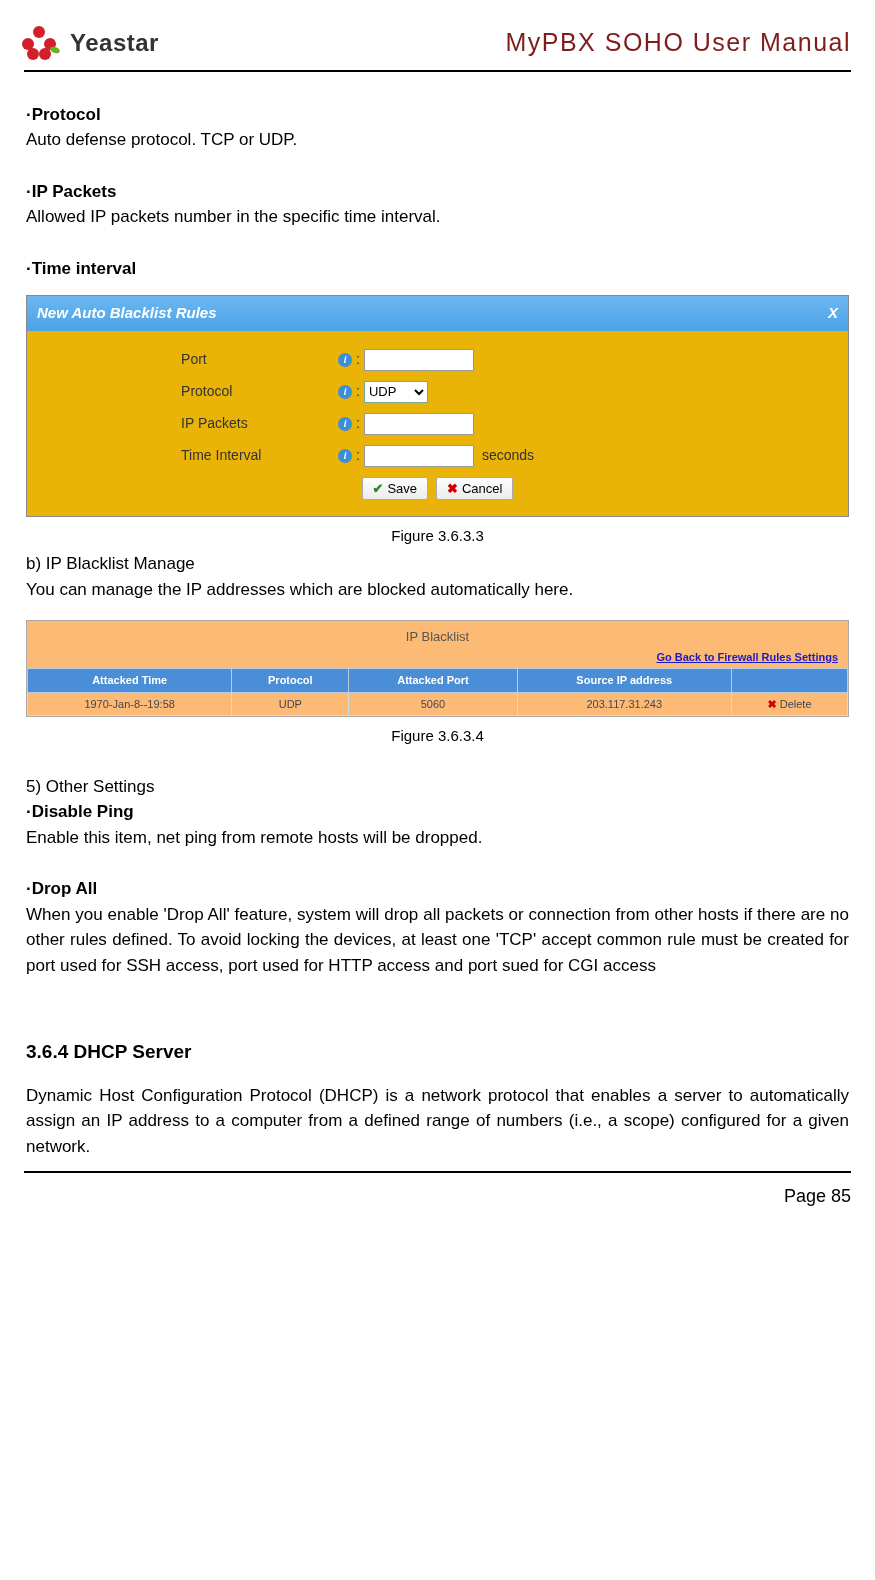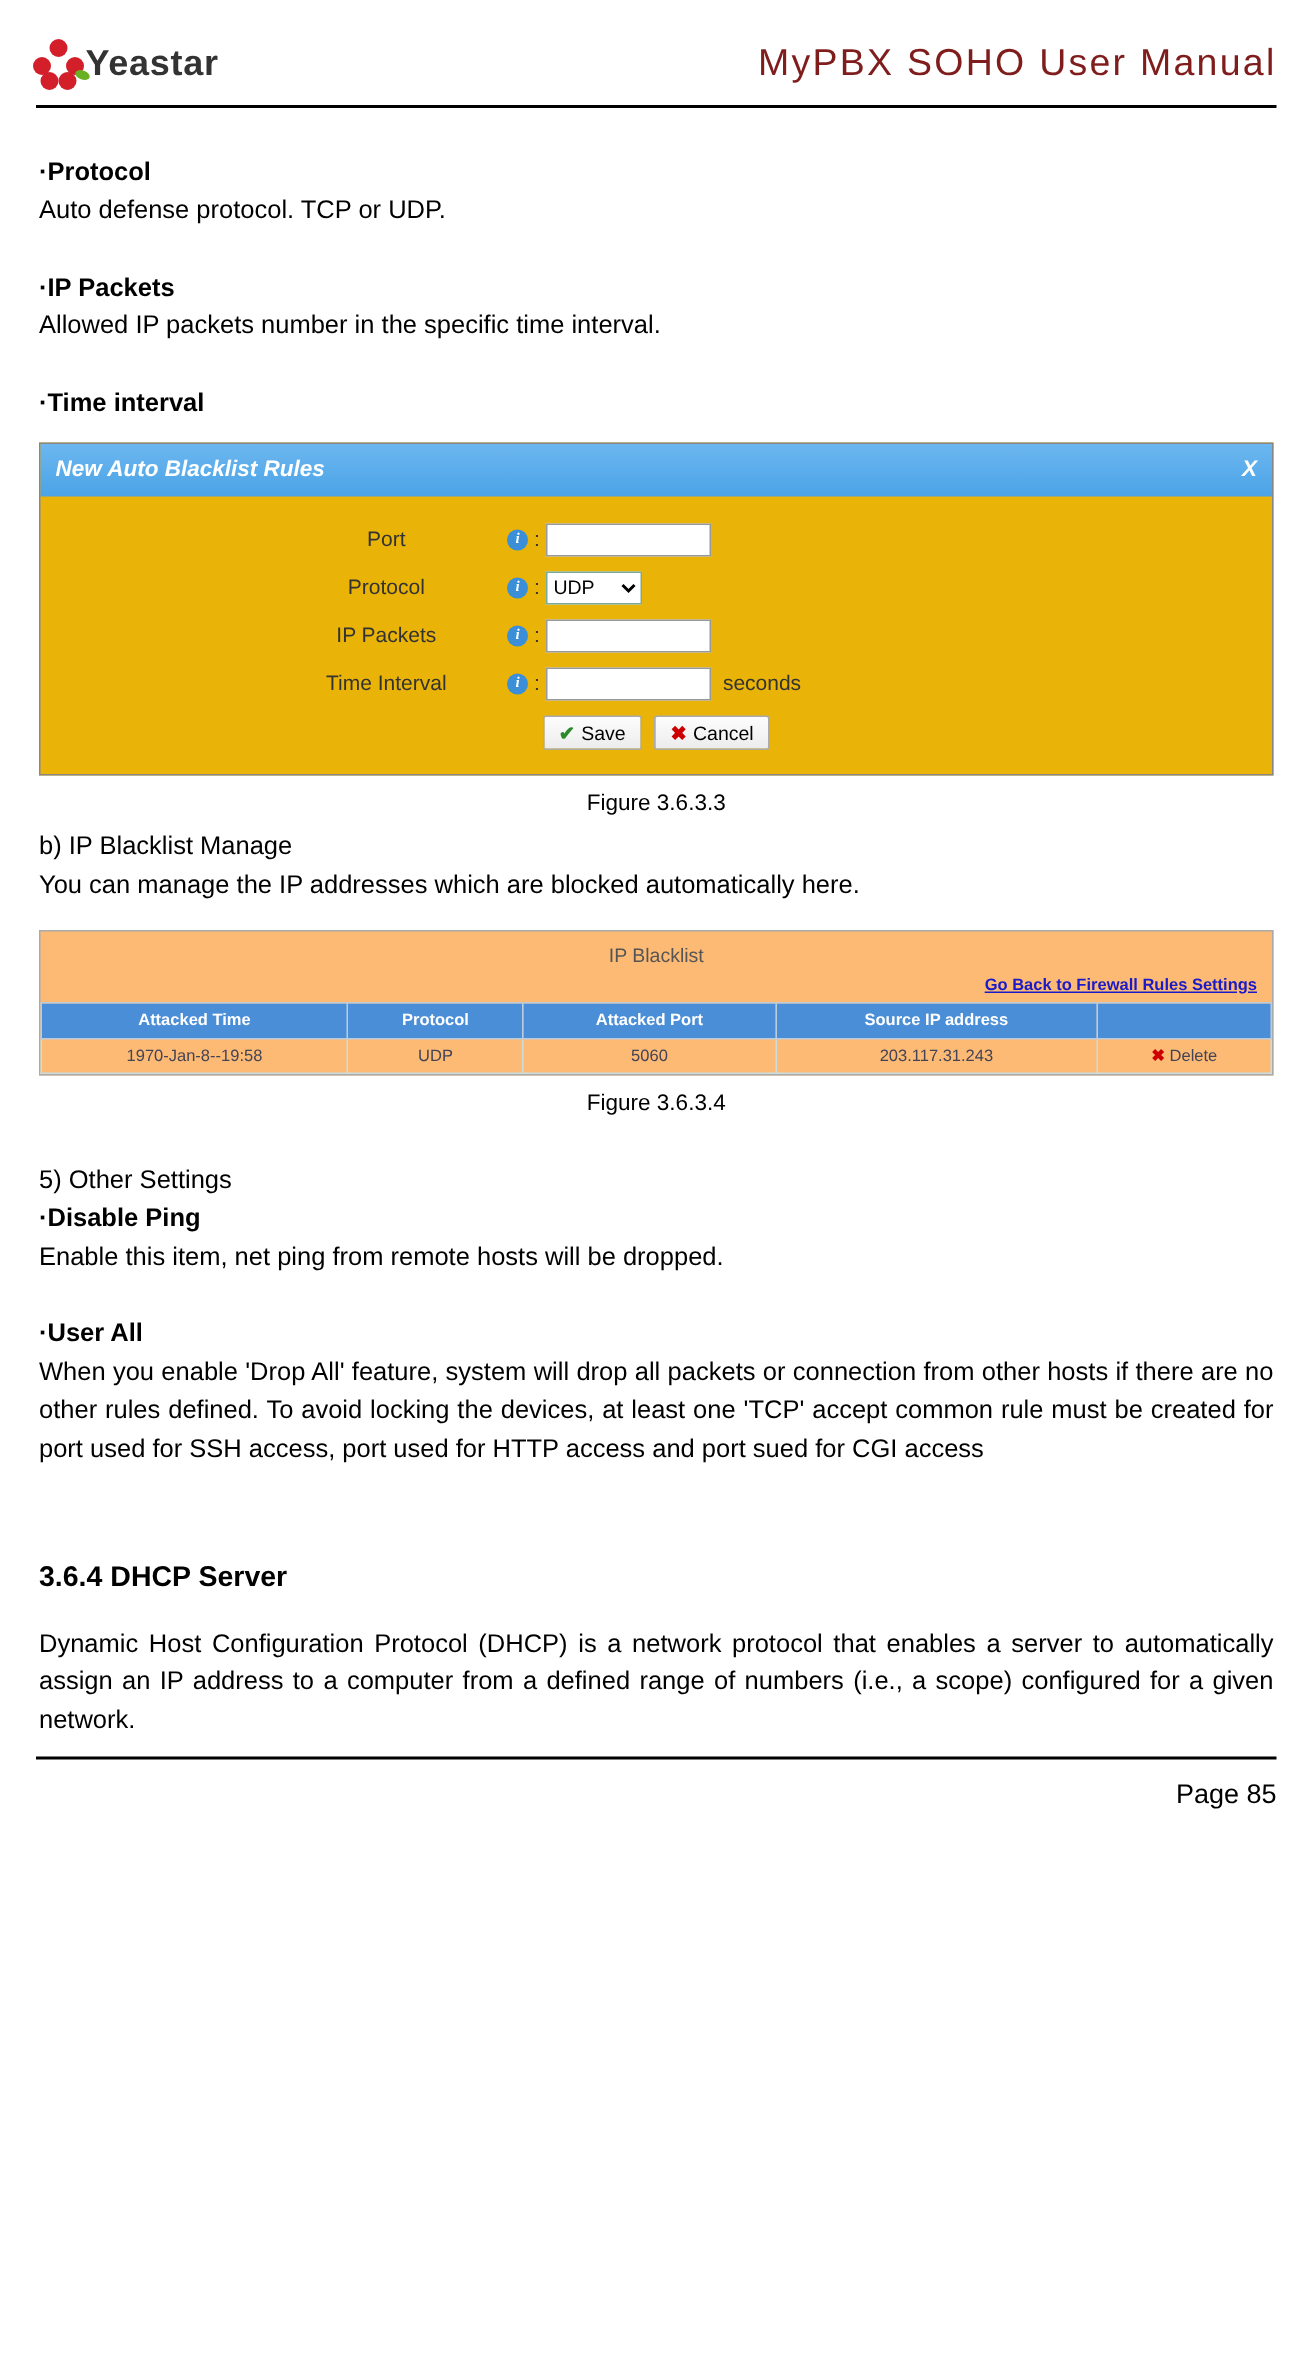--- a/index.html
+++ b/index.html
@@ -17,21 +17,21 @@
       display: flex;
       align-items: center;
       justify-content: space-between;
       padding-bottom: 8px;
       border-bottom: 2px solid #000;
       margin-bottom: 30px;
     }
     .logo {
       display: flex;
       align-items: center;
-      gap: 3px;
+      gap: 16px;
     }
     .logo-flower {
       width: 30px;
       height: 30px;
       position: relative;
       flex-shrink: 0;
     }
     .petal {
       position: absolute;
       width: 12px;
@@ -94,21 +94,21 @@
     .form-row {
       display: flex;
       align-items: center;
       justify-content: center;
       margin-bottom: 10px;
       font-size: 14px;
       color: #333;
     }
     .form-label {
       width: 155px;
-      text-align: center;
+      text-align: left;
       padding-right: 2px;
     }
     .info-badge {
       display: inline-flex;
       width: 14px;
       height: 14px;
       background: #3a8fd8;
       color: #fff;
       border-radius: 50%;
       font-size: 10px;
@@ -344,21 +344,21 @@
     <div class="fig-caption">Figure 3.6.3.4</div>
 
     <div class="spacer"></div>
 
     <div>5) Other Settings</div>
     <div class="section-label" style="margin-top:0">·Disable Ping</div>
     <div class="body-text">Enable this item, net ping from remote hosts will be dropped.</div>
 
     <div class="spacer"></div>
 
-    <div class="section-label" style="margin-top:0">·User All</div>
+    <div class="section-label" style="margin-top:0">·Drop All</div>
     <div class="body-text justified">When you enable 'Drop All' feature, system will drop all packets or connection from other hosts if there are no other rules defined. To avoid locking the devices, at least one 'TCP' accept common rule must be created for port used for SSH access, port used for HTTP access and port sued for CGI access</div>
 
     <div class="h3-heading">3.6.4 DHCP Server</div>
     <div class="body-text justified">Dynamic Host Configuration Protocol (DHCP) is a network protocol that enables a server to automatically assign an IP address to a computer from a defined range of numbers (i.e., a scope) configured for a given network.</div>
   </div>
 
   <div class="footer">
     <span>Page 85</span>
   </div>
 </div>

